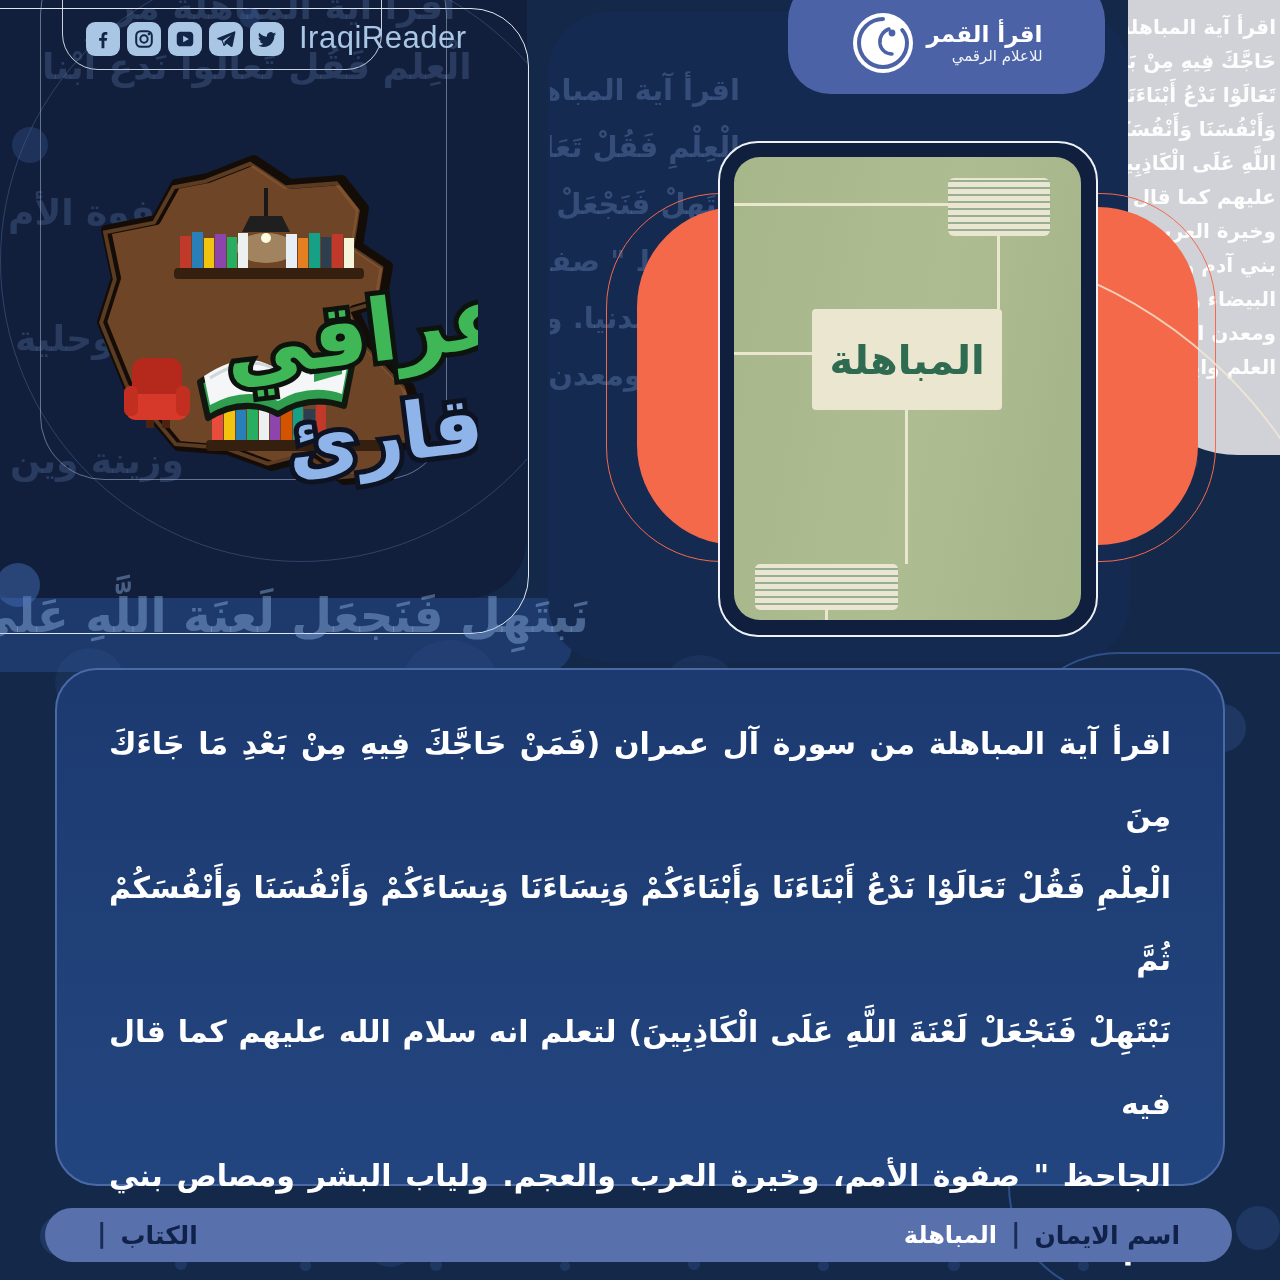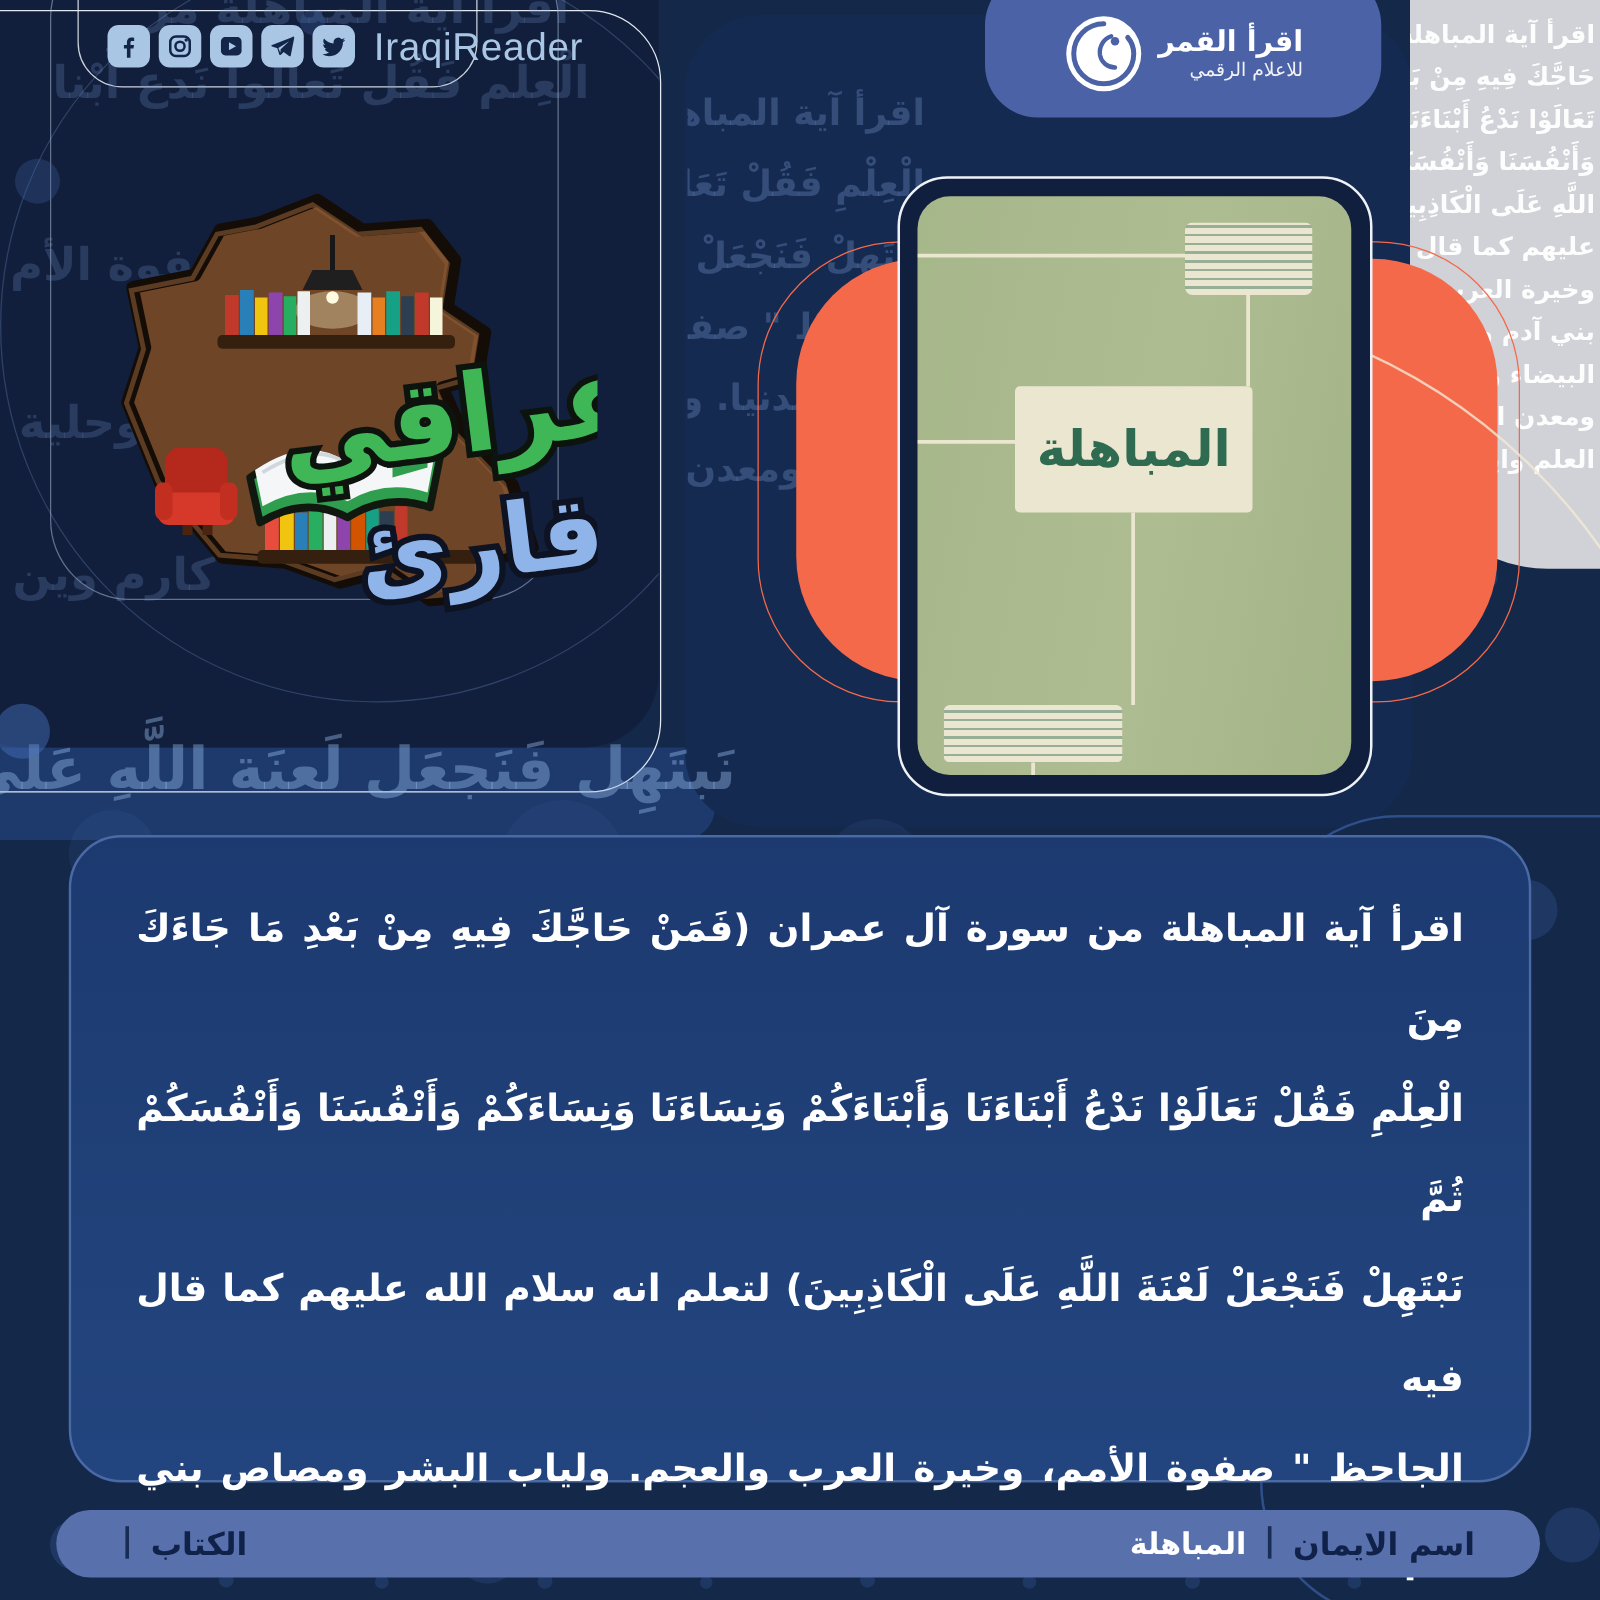--- a/index.html
+++ b/index.html
@@ -19,21 +19,21 @@
   .outline-logo-box{left:40px;top:-50px;width:405px;height:528px;border:1.2px solid rgba(200,216,240,.45);border-radius:64px;}
   .outline-bottomright{left:1008px;top:652px;width:690px;height:640px;border:2px solid #2e4f8a;border-radius:110px;}
   .dot{position:absolute;border-radius:50%;background:rgba(62,100,170,.28);}
   
   .ghost{direction:rtl;white-space:nowrap;color:rgba(125,160,220,.22);font-weight:bold;}
   .ghost-big{color:rgba(150,185,235,.42);}
   .mid-ghost{left:550px;top:62px;width:192px;height:332px;overflow:hidden;}
   .mid-ghost .inner{position:absolute;right:2px;top:0;width:720px;direction:rtl;text-align:right;}
   .mid-ghost .gl{white-space:nowrap;font-size:29px;line-height:57px;font-weight:bold;color:rgba(125,160,220,.30);}
   
-  .social-row{left:86px;top:20px;display:flex;align-items:flex-start;gap:7px;}
+  .social-row{left:86px;top:20px;display:flex;align-items:flex-end;gap:7px;}
   .sicon{width:34px;height:34px;border-radius:9px;background:#a9c6e4;display:flex;align-items:center;justify-content:center;}
   .sicon svg{width:22px;height:22px;}
   .handle{font-family:"Liberation Sans",sans-serif;font-size:31px;color:#a9c6e4;margin-left:8px;letter-spacing:.5px;}
   .top-pill{left:788px;top:-22px;width:317px;height:116px;background:#4b63a6;border-radius:42px;display:flex;align-items:center;justify-content:center;gap:12px;padding-top:14px;box-sizing:border-box;}
   .tp-text{direction:rtl;text-align:right;color:#fff;}
   .tp-title{font-size:23px;font-weight:bold;line-height:26px;}
   .tp-sub{font-size:15px;opacity:.92;line-height:19px;}
   
   .gray-panel{left:1128px;top:-50px;width:160px;height:505px;background:#d0d2d7;border-radius:0 0 0 110px;overflow:hidden;}
   .gray-panel .inner{position:absolute;right:12px;top:60px;width:420px;direction:rtl;text-align:right;font-size:20px;line-height:34px;font-weight:bold;color:rgba(255,255,255,.95);}
@@ -85,21 +85,21 @@
   <div class="ring-left"></div>
 </div>
 <div class="abs outline-card-left"></div>
 <div class="abs outline-social"></div>
 <div class="abs outline-logo-box"></div>
 
 <div class="abs ghost" style="left:115px;top:-14px;font-size:36px;">اقرأ آية المباهلة مر</div>
 <div class="abs ghost" style="left:42px;top:46px;font-size:36px;">الْعِلم فَقُل تَعالَوا نَدع أَبْنا</div>
 <div class="abs ghost" style="left:8px;top:192px;font-size:36px;">صفوة الأم</div>
 <div class="abs ghost" style="left:15px;top:318px;font-size:36px;">ا. وحلية</div>
-<div class="abs ghost" style="left:10px;top:440px;font-size:36px;">كارم وين</div>
+<div class="abs ghost" style="left:10px;top:440px;font-size:36px;">وزينة وين</div>
 <div class="abs ghost ghost-big" style="left:-30px;top:588px;font-size:47px;">نَبتَهِل فَنَجعَل لَعنَة اللَّهِ عَلى</div>
 
 <div class="dot" style="left:12px;top:127px;width:36px;height:36px;"></div>
 <div class="dot" style="left:-4px;top:563px;width:44px;height:44px;background:rgba(72,114,188,.45);"></div>
 <div class="dot" style="left:240px;top:8px;width:20px;height:20px;"></div>
 <div class="dot" style="left:851px;top:23px;width:18px;height:18px;background:rgba(72,114,188,.4);"></div>
 <div class="dot" style="left:1227px;top:9px;width:26px;height:26px;"></div>
 <div class="dot" style="left:1178px;top:452px;width:20px;height:20px;"></div>
 <div class="dot" style="left:1198px;top:704px;width:48px;height:48px;"></div>
 <div class="dot" style="left:1085px;top:505px;width:22px;height:22px;"></div>

